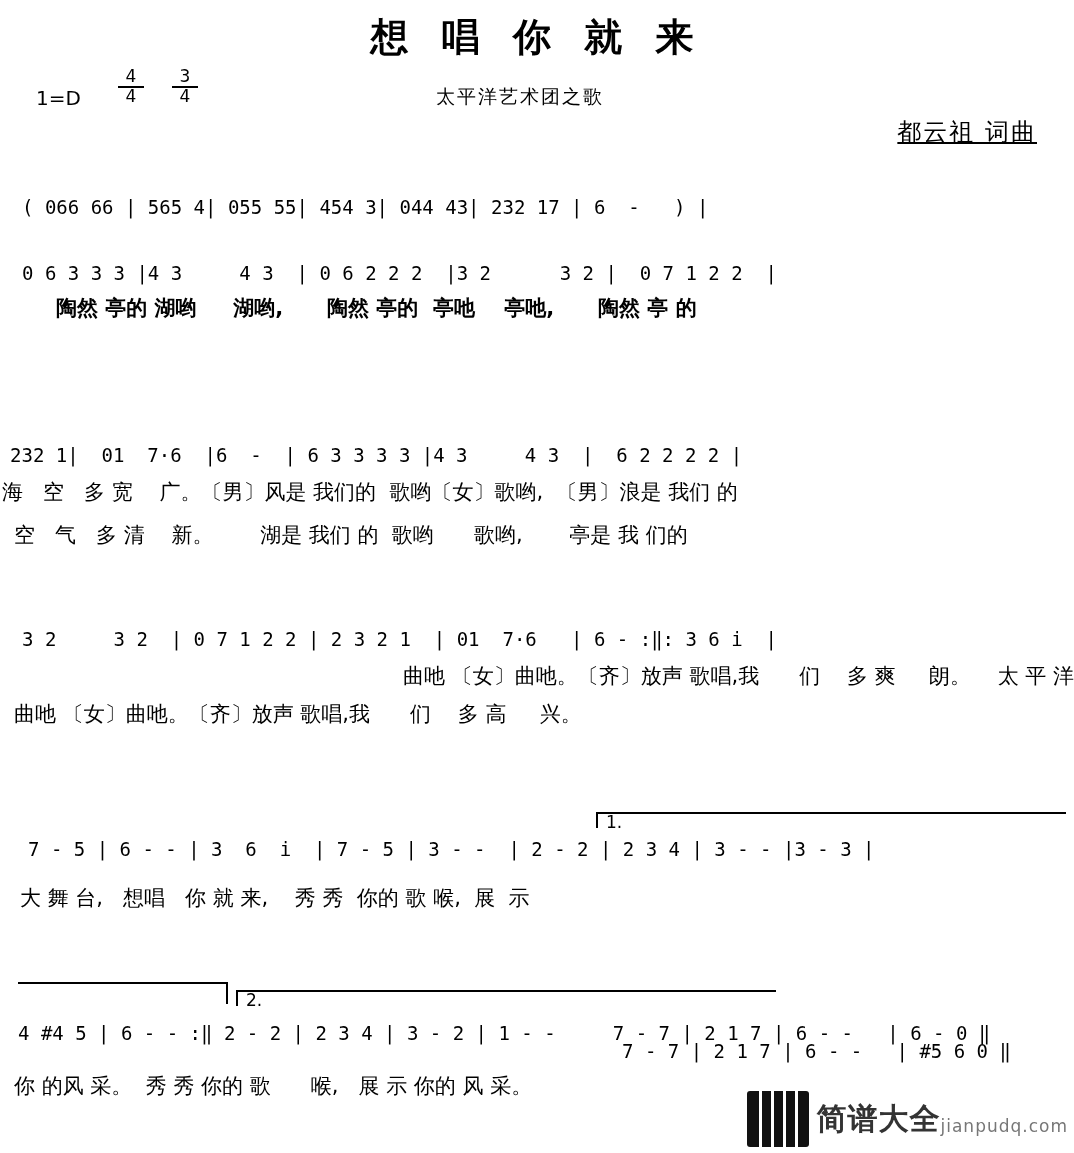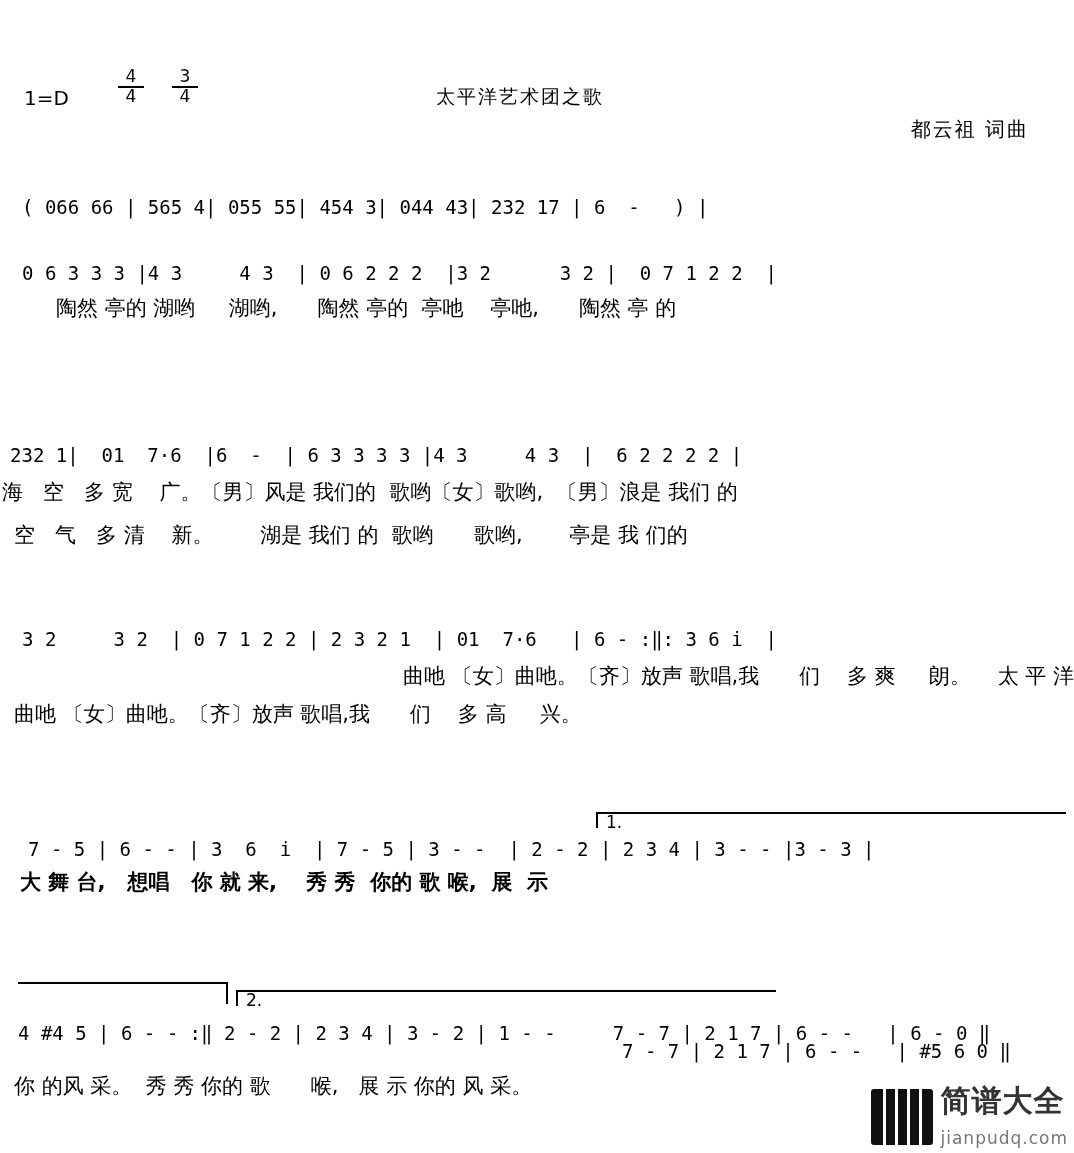--- a/index.html
+++ b/index.html
@@ -17,26 +17,26 @@
   .title{
     position:absolute;top:12px;left:0;width:1074px;
     text-align:center;
     font-size:38px;font-weight:bold;letter-spacing:10px;
     font-family:"DejaVu Sans","Liberation Sans",sans-serif;
   }
   .subtitle{
     position:absolute;top:84px;left:0;width:1040px;
     text-align:center;font-size:19px;letter-spacing:2px;
   }
-  .key-sig{position:absolute;top:86px;left:24px;font-size:20px;}
+  .key-sig{position:absolute;top:86px;left:36px;font-size:20px;}
   .meter{position:absolute;top:68px;left:118px;font-size:17px;text-align:center;width:26px;line-height:1.05;}
   .meter .num{display:block;}
   .meter .den{display:block;border-top:2px solid #000;}
   .meter2{left:172px;}
-  .composer{position:absolute;top:116px;right:45px;font-size:20px;letter-spacing:2px;}
+  .composer{position:absolute;top:116px;right:37px;font-size:24px;letter-spacing:2px;text-decoration:underline;}
 
   
   .row{position:absolute;left:0;width:1074px;}
   .notes{
     font-size:19px;
     font-family:"DejaVu Sans","Liberation Sans",sans-serif;
     white-space:pre;
     letter-spacing:0px;
   }
   .lyr{
@@ -49,71 +49,72 @@
   
   .hline{position:absolute;height:2px;background:#000;}
   .vline{position:absolute;width:2px;background:#000;}
 
   .ending-lbl{position:absolute;font-size:17px;}
 
   
   .wm{position:absolute;right:6px;bottom:6px;display:flex;align-items:center;}
   .wm-keys{width:62px;height:56px;background:#111;border-radius:3px;position:relative;overflow:hidden;margin-right:8px;}
   .wm-keys i{position:absolute;top:0;width:3px;height:56px;background:#fff;}
-  .wm-text{display:flex;flex-direction:column;line-height:1;}
+  .wm-text{display:flex;flex-direction:row;line-height:1;}
   .wm-big{font-size:30px;font-weight:bold;color:#333;letter-spacing:1px;}
   .wm-small{font-size:17px;color:#777;letter-spacing:1px;margin-top:14px;}
 </style>
 </head>
 <body>
 
 <div class="sheet">
 
+  <div class="title">想 唱 你 就 来</div>
   <div class="subtitle">太平洋艺术团之歌</div>
   <div class="key-sig">1=D</div>
 
   <div class="meter">
     <span class="num">4</span>
     <span class="den">4</span>
   </div>
   <div class="meter meter2">
     <span class="num">3</span>
     <span class="den">4</span>
   </div>
 
   <div class="composer">都云祖 词曲</div>
 
   <div class="row" style="top:196px;">
     <div class="notes mono" style="margin-left:22px;">( 066 66 | 565 4| 055 55| 454 3| 044 43| 232 17 | 6  -   ) |</div>
   </div>
 
   <div class="row" style="top:262px;">
     <div class="notes mono" style="margin-left:22px;">0 6 3 3 3 |4 3     4 3  | 0 6 2 2 2  |3 2      3 2 |  0 7 1 2 2  |</div>
-    <div class="lyr" style="margin-left:14px;margin-top:10px;">　　陶然 亭的 湖哟     湖哟,      陶然 亭的  亭吔    亭吔,      陶然 亭 的</div>
+    <div class="lyr" style="margin-left:14px;margin-top:10px;font-weight:bold;">　　陶然 亭的 湖哟     湖哟,      陶然 亭的  亭吔    亭吔,      陶然 亭 的</div>
   </div>
 
   <div class="row" style="top:444px;">
     <div class="notes mono" style="margin-left:10px;">232 1|  01  7·6  |6  -  | 6 3 3 3 3 |4 3     4 3  |  6 2 2 2 2 |</div>
     <div class="lyr" style="margin-left:2px;margin-top:12px;">海   空   多 宽    广。〔男〕风是 我们的  歌哟〔女〕歌哟,  〔男〕浪是 我们 的</div>
     <div class="lyr" style="margin-left:14px;margin-top:15px;">空   气   多 清    新。       湖是 我们 的  歌哟      歌哟,       亭是 我 们的</div>
   </div>
 
   <div class="row" style="top:628px;">
     <div class="notes mono" style="margin-left:22px;">3 2     3 2  | 0 7 1 2 2 | 2 3 2 1  | 01  7·6   | 6 - :‖: 3 6 i  |</div>
     <div class="lyr" style="margin-left:14px;margin-top:12px;text-align:right;">曲吔 〔女〕曲吔。〔齐〕放声 歌唱,我      们    多 爽     朗。    太 平 洋</div>
     <div class="lyr" style="margin-left:14px;margin-top:10px;">曲吔 〔女〕曲吔。〔齐〕放声 歌唱,我      们    多 高     兴。</div>
   </div>
 
   <div class="hline" style="top:812px;left:596px;width:470px;"></div>
   <div class="vline" style="top:812px;left:596px;height:16px;"></div>
   <div class="ending-lbl" style="top:812px;left:606px;">1.</div>
 
   <div class="row" style="top:838px;">
     <div class="notes mono" style="margin-left:28px;">7 - 5 | 6 - - | 3  6  i  | 7 - 5 | 3 - -  | 2 - 2 | 2 3 4 | 3 - - |3 - 3 |</div>
-    <div class="lyr" style="margin-left:20px;margin-top:8px;font-weight:bold;">大 舞 台,   想唱   你 就 来,    秀 秀  你的 歌 喉,  展  示</div>
+    <div class="lyr" style="margin-left:20px;margin-top:24px;">大 舞 台,   想唱   你 就 来,    秀 秀  你的 歌 喉,  展  示</div>
   </div>
 
   <div class="hline" style="top:982px;left:18px;width:210px;"></div>
   <div class="vline" style="top:982px;left:226px;height:22px;"></div>
   <div class="hline" style="top:990px;left:236px;width:540px;"></div>
   <div class="vline" style="top:990px;left:236px;height:16px;"></div>
   <div class="ending-lbl" style="top:990px;left:246px;">2.</div>
 
   <div class="row" style="top:1022px;">
     <div class="notes mono" style="margin-left:18px;">4 #4 5 | 6 - - :‖ 2 - 2 | 2 3 4 | 3 - 2 | 1 - -     7 - 7 | 2 1 7 | 6 - -   | 6 - 0 ‖</div>

